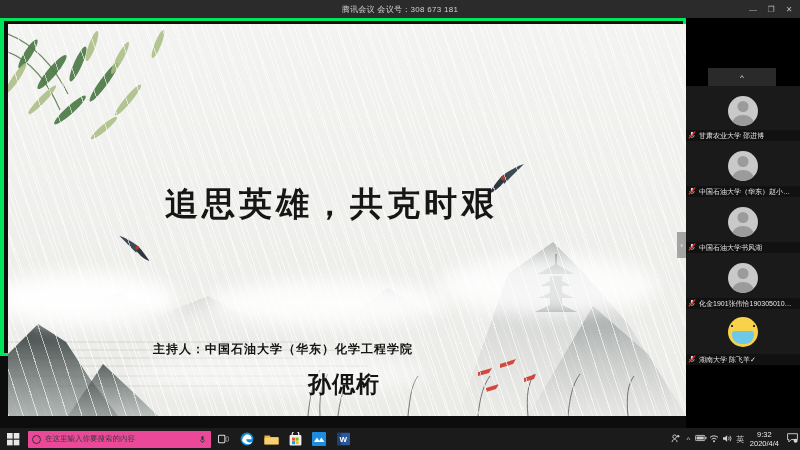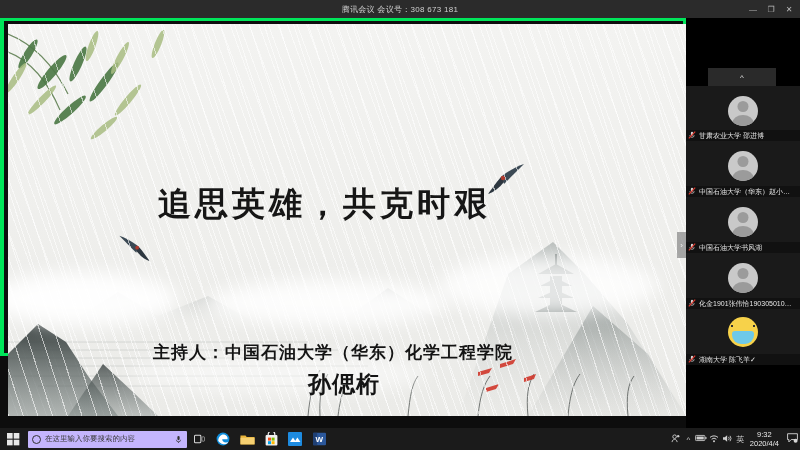--- a/index.html
+++ b/index.html
@@ -24,21 +24,21 @@
 
   
   #meeting{
     position:absolute; left:0; top:18px; width:800px; height:414px;
     background:#0d0d0d;
   }
 
   
   #shareframe{
     position:absolute; left:0; top:0; width:686px; height:338px;
-    border:3px solid #00e55a; border-left-width:4px;
+    border:3px solid #00e55a; border-left-width:4px;text-align:right;
   }
   #slide{
     position:absolute; left:4px; top:3px; width:678px; height:392px;
     overflow:hidden; background:#eeeeec;
   }
 
   
   .paper{
     position:absolute; inset:0;
     background:
@@ -61,21 +61,21 @@
     font-size:33px; font-weight:700; color:#161616;
     letter-spacing:4px; white-space:nowrap;
   }
   .s-sub{
     position:absolute; left:290px; top:224px;
     font-size:17px; font-weight:700; color:#1c1c1c;
     letter-spacing:1px; white-space:nowrap;
   }
   .s-host{
     position:absolute; left:145px; top:317px;
-    font-size:17px; font-weight:700; color:#141414;
+    font-size:12px; font-weight:700; color:#141414;
     letter-spacing:1px; white-space:nowrap;
   }
   .s-name{
     position:absolute; left:300px; top:345px;
     font-size:23px; font-weight:700; color:#141414;
     letter-spacing:1px; white-space:nowrap;
   }
 
   
   #collapse{
@@ -138,21 +138,21 @@
   }
   #sharebar .sb-txt{ font-size:7px; color:#f0f0f0; margin-left:1px; }
 
   
   #taskbar{
     position:absolute; left:0; top:428px; width:800px; height:22px;
     background:#1b1b1b; display:flex; align-items:center;
   }
   #startbtn{ width:26px; height:22px; display:flex; align-items:center; justify-content:center; }
   #searchbox{
-    width:159px; height:17px; background:#c4b5fd; border-radius:1px;
+    width:183px; height:17px; background:#ec4899; border-radius:1px;
     display:flex; align-items:center; margin-left:2px; position:relative;
   }
   #searchbox .sb-circ{
     width:9px; height:9px; border:1.4px solid #333; border-radius:50%; margin-left:4px;
   }
   #searchbox .sb-ph{ font-size:7.5px; color:#3a3a3a; margin-left:4px; white-space:nowrap; }
   #searchbox .sb-mic{ position:absolute; right:5px; font-size:8px; color:#333; }
   .tbicon{
     width:24px; height:22px; display:flex; align-items:center; justify-content:center;
   }

